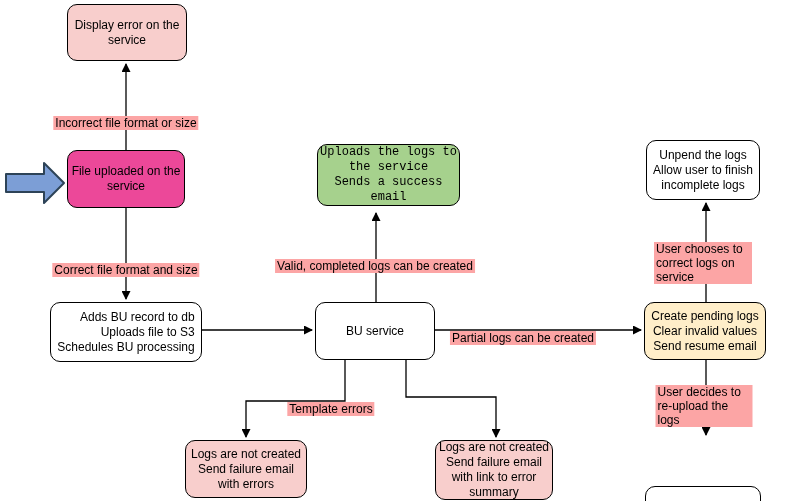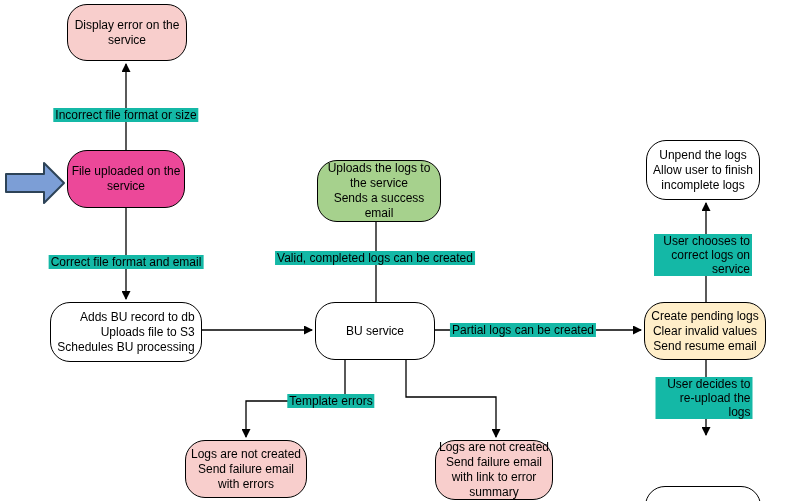--- a/index.html
+++ b/index.html
@@ -3,34 +3,34 @@
 <meta charset="utf-8">
 <style>
   html,body { margin:0; padding:0; background:#fff; }
   .canvas {
     position:relative; width:801px; height:501px; background:#ffffff;
     font-family:"Liberation Sans", sans-serif; overflow:hidden; color:#000;
   }
   svg.edge-layer { position:absolute; left:0; top:0; width:801px; height:501px; }
   .node {
     position:absolute; box-sizing:border-box;
-    border:1px solid #000000; border-radius:20px;
+    border:1px solid #000000; border-radius:10px;
     display:flex; align-items:center; justify-content:center;
     text-align:center; font-size:12px; line-height:15px;
     white-space:pre-line; padding:2px; cursor:default;
   }
   .fill-plain   { background:#ffffff; }
   .fill-error   { background:#f8cecc; }
   .fill-info    { background:#ec4899; }
   .fill-success { background:#a6d18d; }
   .fill-pending { background:#ffeec9; }
   .edge-label {
     position:absolute; transform:translate(-50%,-50%);
-    background:#14b8a6; font-size:12px; line-height:14px;
-    white-space:pre-line; text-align:right; padding:0 2px;
+    background:#fca5a5; font-size:12px; line-height:14px;
+    white-space:pre-line; text-align:left; padding:0 2px;margin-top:8px;
   }
 </style>
 </head>
 <body>
 
 <div class="canvas">
 
   <svg class="edge-layer">
     <defs>
       <marker id="arrow" markerUnits="userSpaceOnUse" markerWidth="9" markerHeight="9" refX="8" refY="4.5" orient="auto">
@@ -45,36 +45,36 @@
       <path d="M435,330 L641,330" marker-end="url(#arrow)"></path>
       <path d="M345,360 L345,401 L246,401 L246,437" marker-end="url(#arrow)"></path>
       <path d="M406,360 L406,397 L496,397 L496,437" marker-end="url(#arrow)"></path>
       <path d="M706,302 L706,203" marker-end="url(#arrow)"></path>
       <path d="M706,360 L706,435" marker-end="url(#arrow)"></path>
     </g>
     <polygon points="6,174 44,174 44,163 64,183 44,203 44,192 6,192" fill="#7c9ed6" stroke="#2d4357" stroke-width="2" stroke-linejoin="round"></polygon>
   </svg>
 
   <div class="edge-label" style="left:126px; top:115px;">Incorrect file format or size</div>
-  <div class="edge-label" style="left:126px; top:262px;">Correct file format and email</div>
+  <div class="edge-label" style="left:126px; top:262px;">Correct file format and size</div>
   <div class="edge-label" style="left:375px; top:258px;">Valid, completed logs can be created</div>
   <div class="edge-label" style="left:523px; top:330px;">Partial logs can be created</div>
   <div class="edge-label" style="left:331px; top:401px;">Template errors</div>
   <div class="edge-label" style="left:703px; top:255px;">User chooses to correct logs on service</div>
   <div class="edge-label" style="left:704px; top:398px;">User decides to re-upload the logs</div>
 
   <div class="node fill-error" style="left:67px;  top:4px;   width:120px; height:57px;">Display error on the
 service</div>
   <div class="node fill-info" style="left:67px;  top:150px; width:118px; height:58px;">File uploaded on the
 service</div>
   <div class="node fill-plain" style="left:50px;  top:302px; width:152px; height:60px;text-align:right;">Adds BU record to db
 Uploads file to S3
 Schedules BU processing</div>
   <div class="node fill-plain" style="left:315px; top:302px; width:120px; height:58px;text-align:right;">BU service</div>
-  <div class="node fill-success" style="left:317px; top:160px; width:124px; height:62px;">Uploads the logs to
+  <div class="node fill-success" style="left:317px; top:144px; width:143px; height:62px;font-family:Liberation Mono, monospace;">Uploads the logs to
 the service
 Sends a success
 email</div>
   <div class="node fill-pending" style="left:644px; top:302px; width:122px; height:58px;">Create pending logs
 Clear invalid values
 Send resume email</div>
   <div class="node fill-plain" style="left:646px; top:140px; width:114px; height:60px;">Unpend the logs
 Allow user to finish
 incomplete logs</div>
   <div class="node fill-plain" style="left:645px; top:438px; width:116px; height:60px;margin-top:48px;">Mark choice as re-

